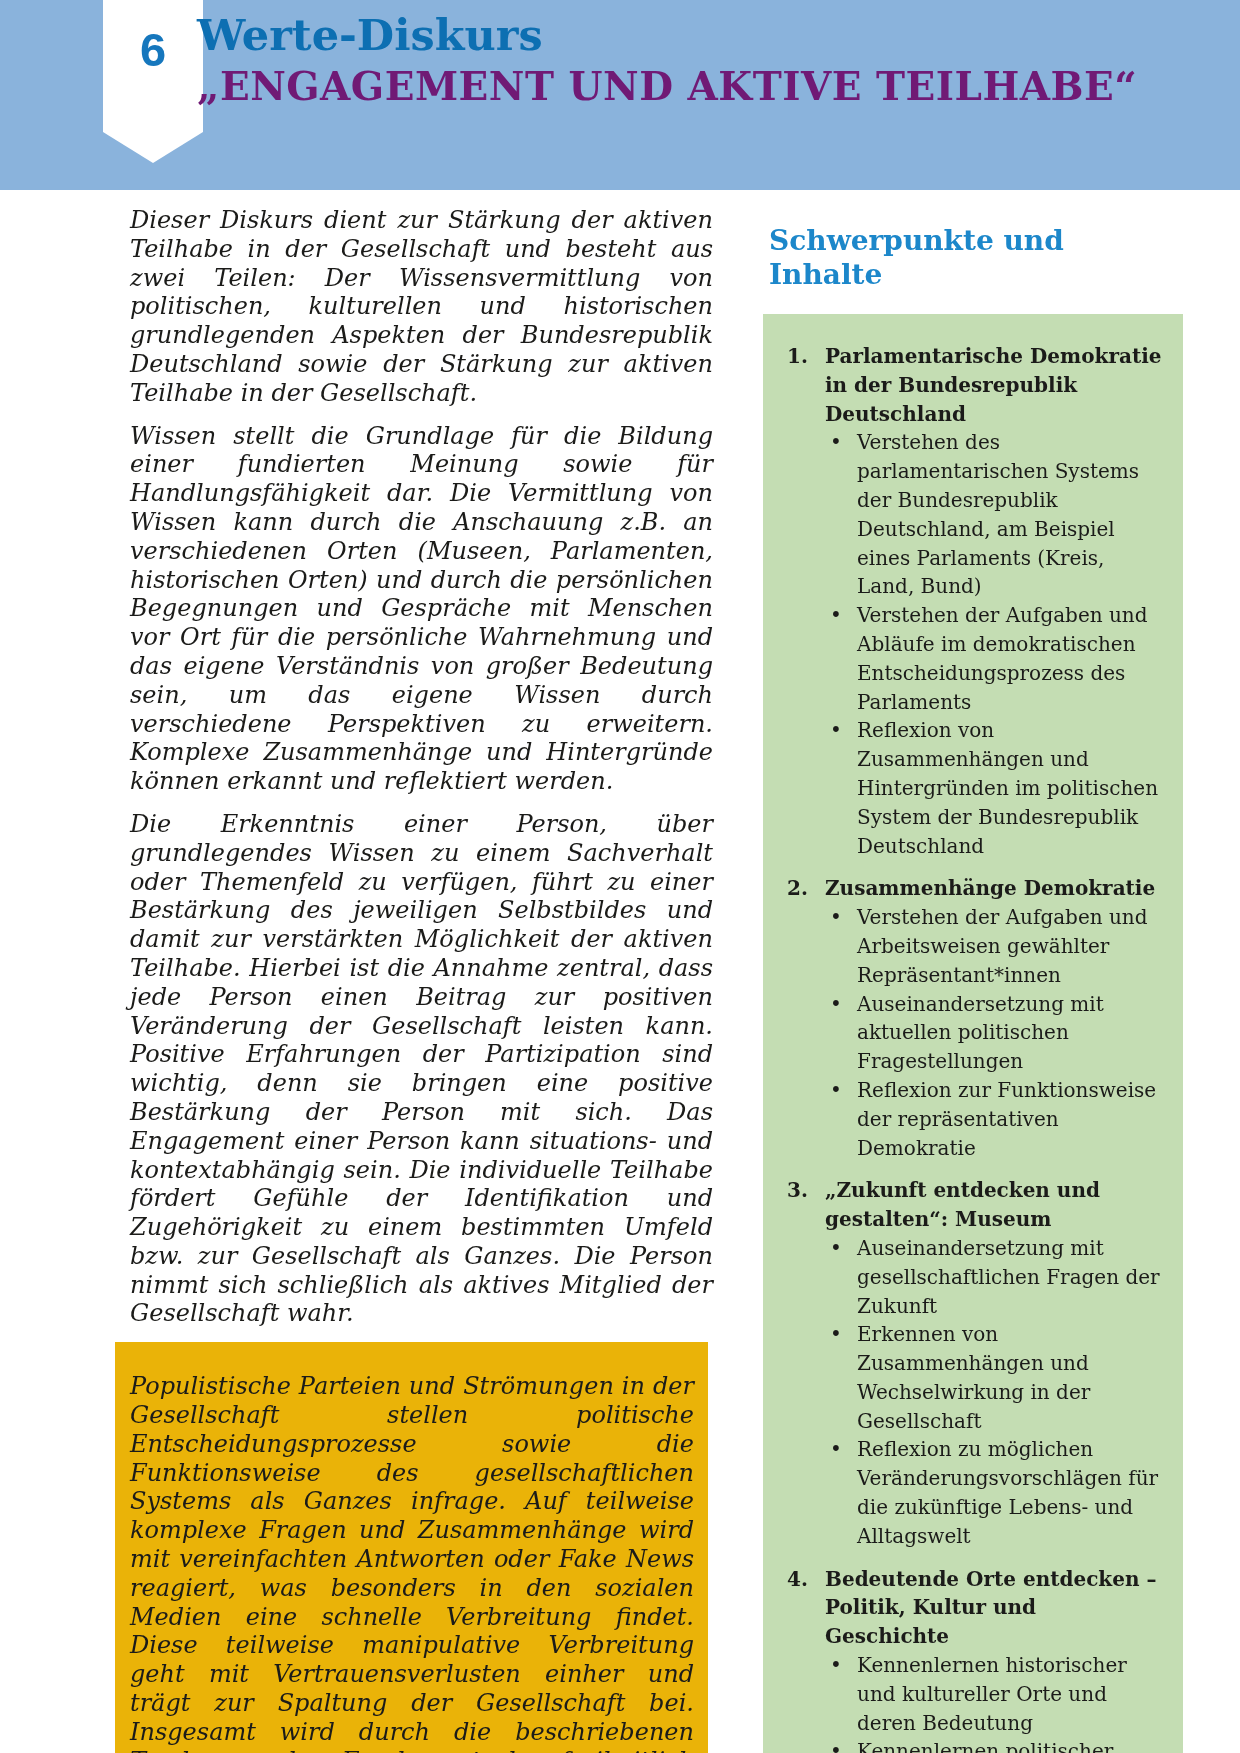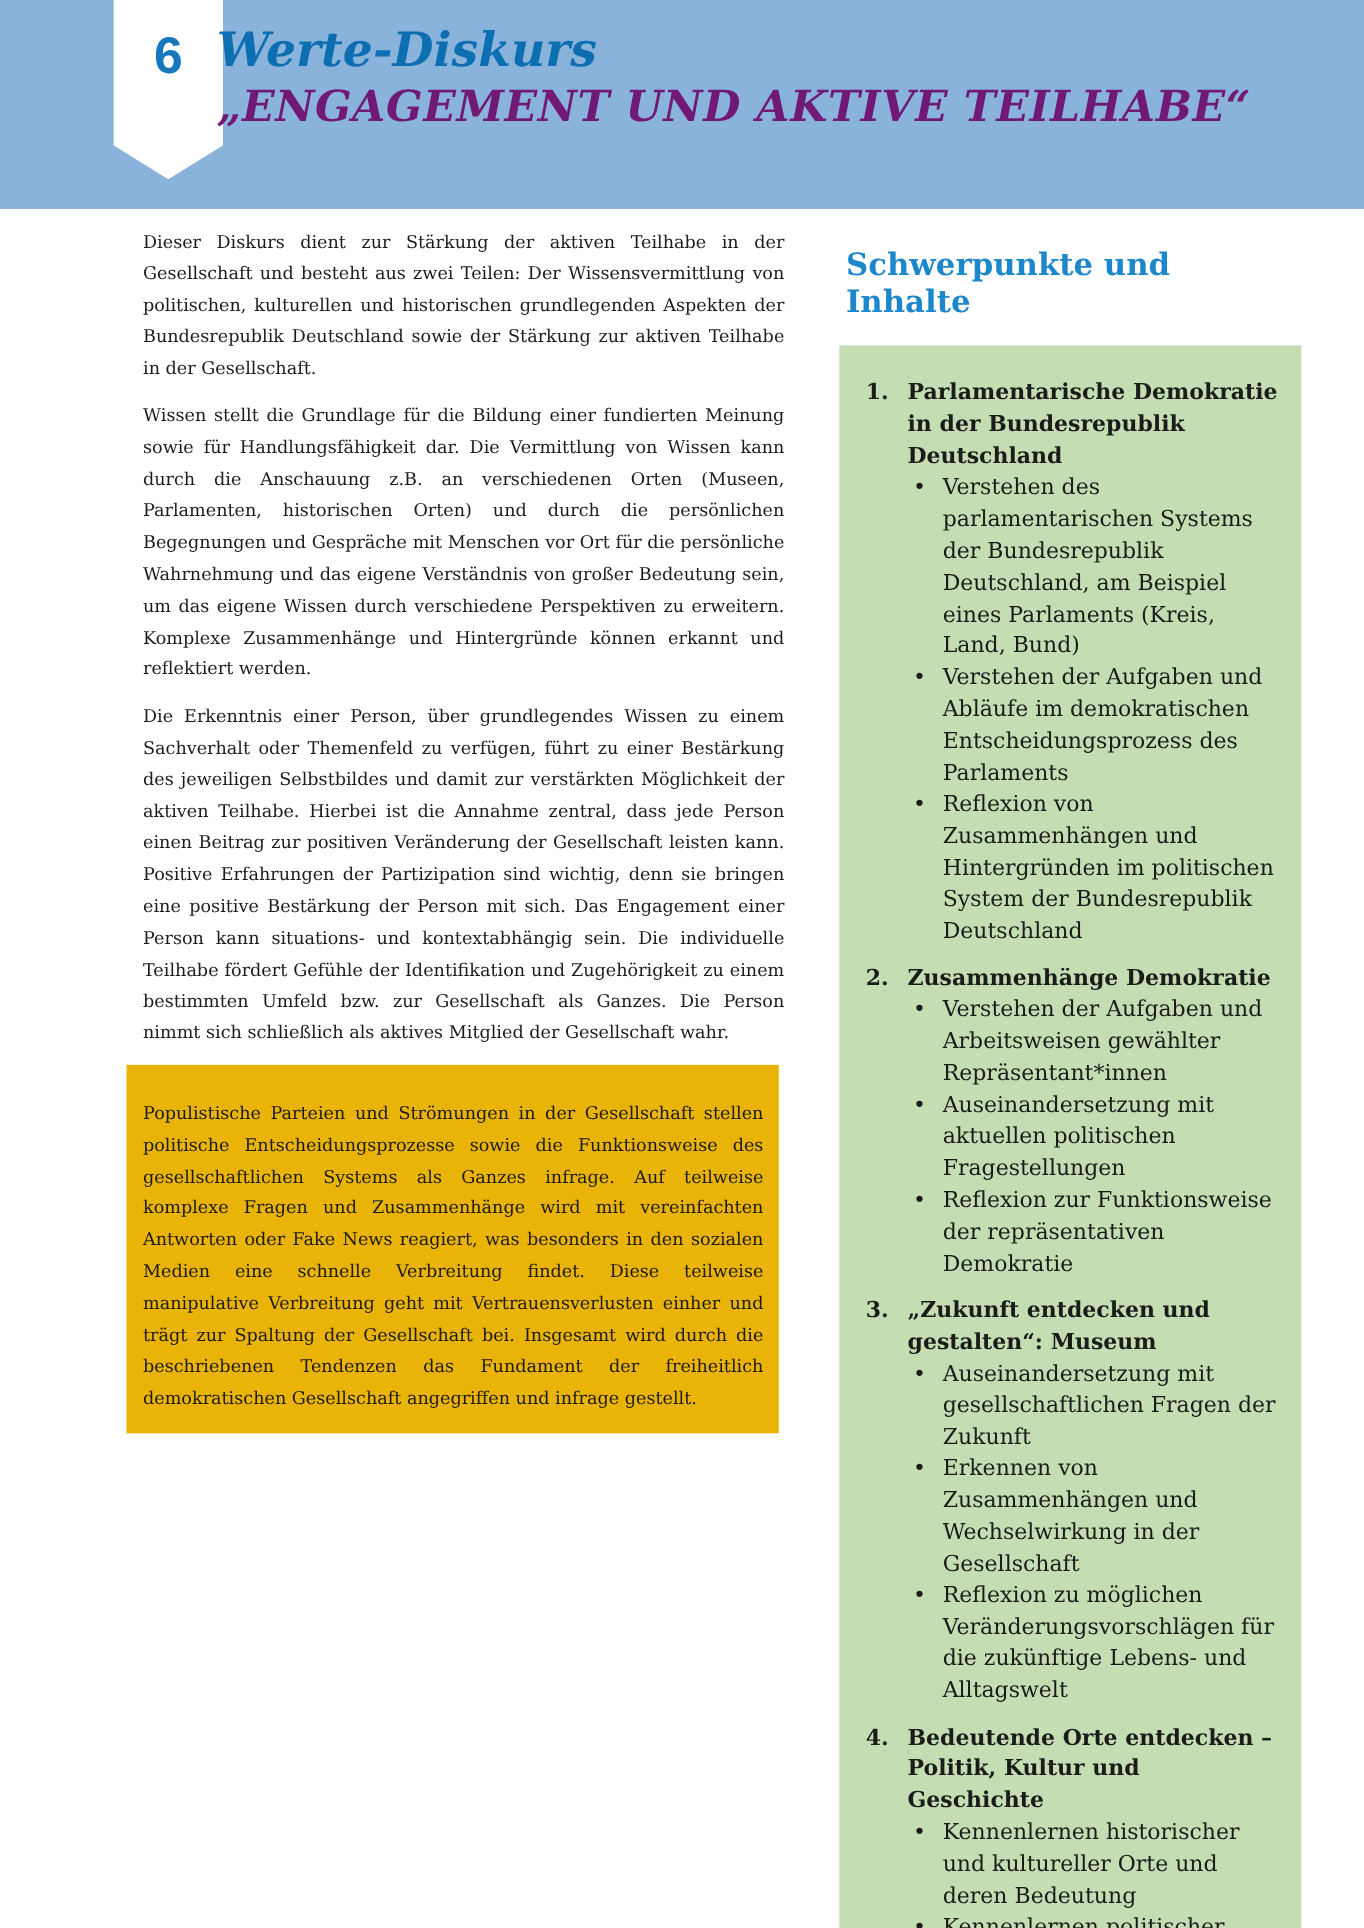--- a/index.html
+++ b/index.html
@@ -30,21 +30,21 @@
     display:inline-block;
     margin-top:26px;
     font-family:"Liberation Sans", sans-serif;
     font-weight:bold;
     font-size:47px;
     line-height:1;
     color:#1677bd;
   }
   .titles{
     position:absolute;
-    left:197px; top:20px;font-style:italic;
+    left:197px; top:9px;
   }
   .title-main{
     margin:0;
     font-size:43px;
     line-height:52px;
     font-weight:bold;
     color:#0d6fb2;
   }
   .title-sub{
     margin:0;
@@ -59,23 +59,24 @@
   .content{
     display:flex;
     padding:16px 57px 0 130px;
     gap:50px;
     box-sizing:border-box;
   }
   .col-left{ width:583px; flex:none; }
   .col-right{ width:420px; flex:none; }
   .body-text{
     margin:0 0 14px 0;
-    font-size:16px;
+    font-size:24px;
     line-height:28.8px;
     text-align:justify;
+    font-style:italic;
   }
   .section-heading{
     margin:0;
     font-weight:bold;
     font-size:28px;
     line-height:34px;
     color:#1c87ca;
   }
   .left-heading{ margin:40px 0 18px 0; }
   .callout{

